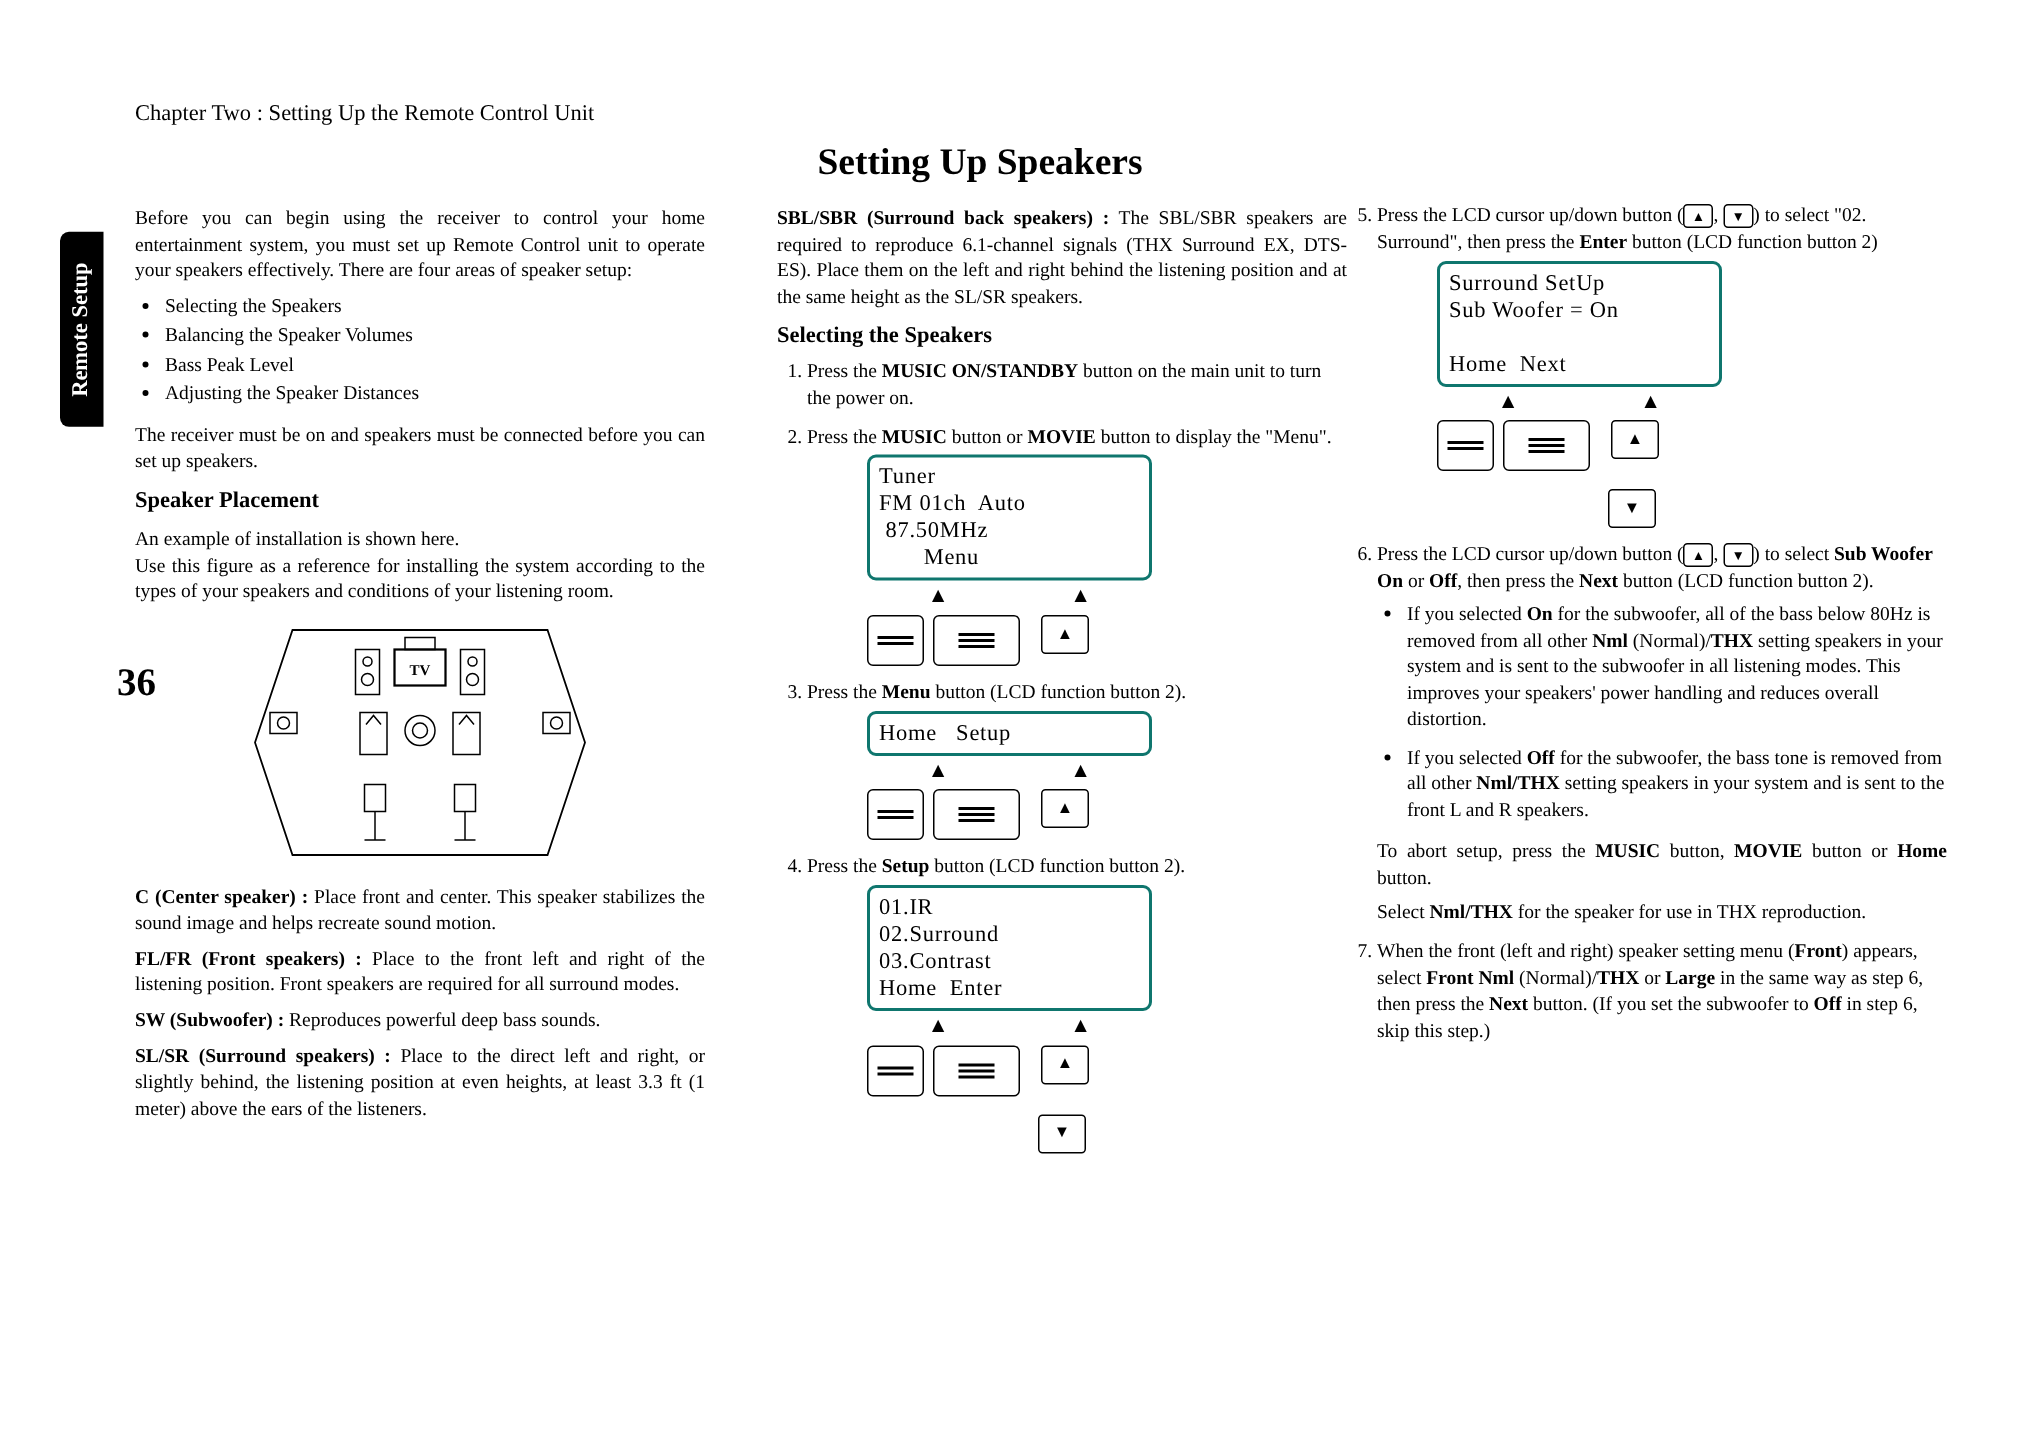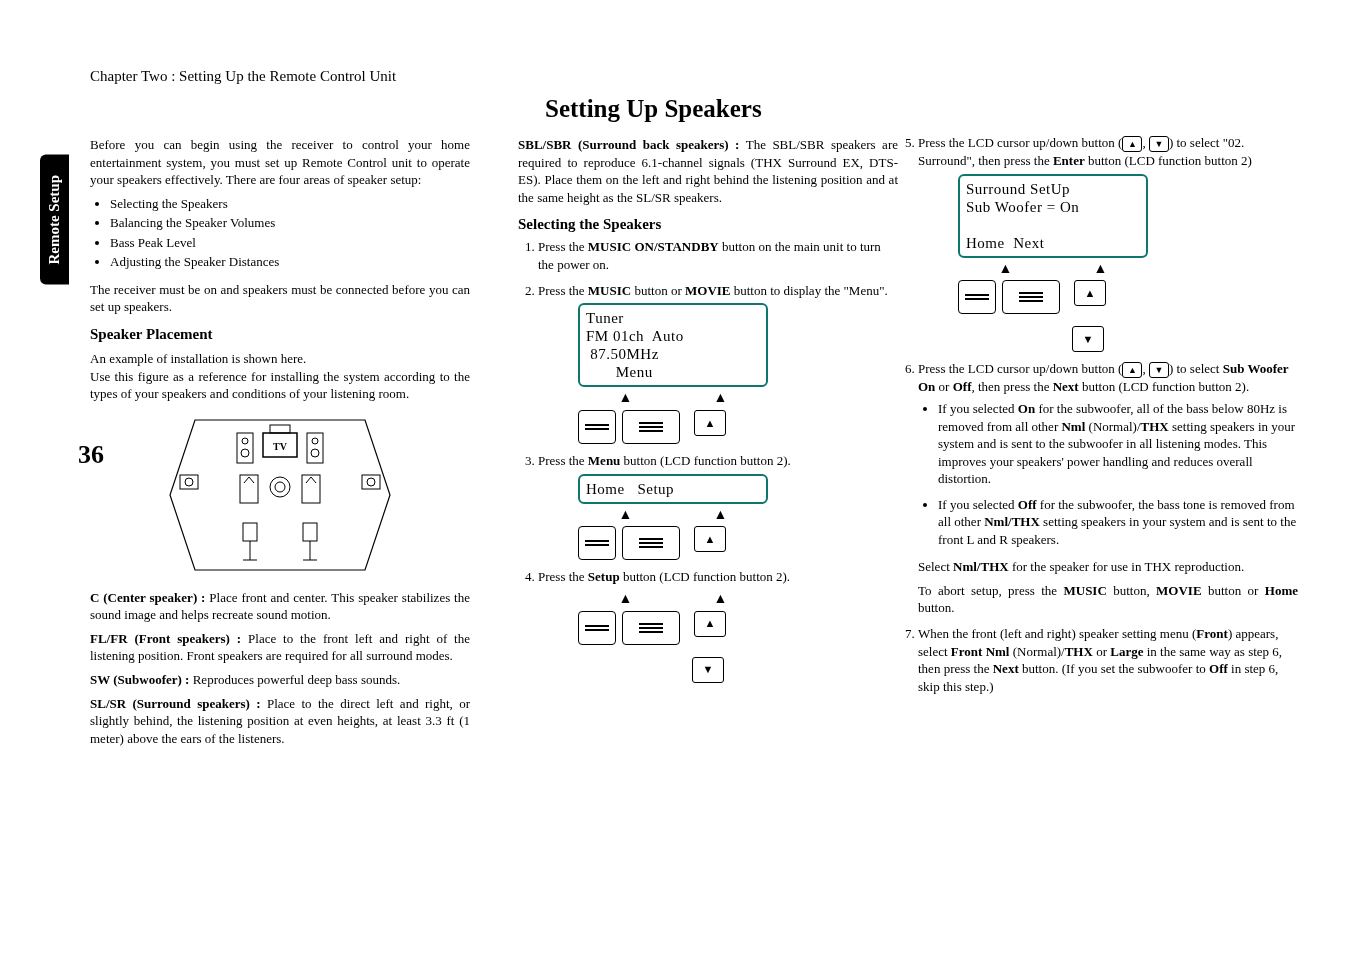--- a/index.html
+++ b/index.html
@@ -272,20 +272,24 @@
                 <div class="bar"></div>
                 <div class="bar"></div>
                 <div class="bar"></div>
               </div>
             <div class="arrow-btn">▲</div>
           </div>
         </div>
       </li>
       <li><span>Press the </span><span class="bold">Setup</span><span> button (LCD function button 2).</span>
         <div class="lcd-panel">
+          <div class="lcd-screen">01.IR
+02.Surround
+03.Contrast
+Home  Enter</div>
           <div class="lcd-arrows-row">
               <div class="up-ind">▲</div>
               <div class="up-ind">▲</div>
             </div>
           <div class="button-row">
             <div class="lcd-button narrow">
                 <div class="bar"></div>
                 <div class="bar"></div>
               </div>
             <div class="lcd-button wide">
@@ -326,19 +330,19 @@
             <div class="arrow-btn">▲</div>
           </div>
           <div class="orphan-arrow">▼</div>
         </div>
       </li>
       <li><span>Press the LCD cursor up/down button (</span><span class="inline-arrow-btn">▲</span>, <span class="inline-arrow-btn">▼</span><span>) to select </span><span class="bold">Sub Woofer On</span><span> or </span><span class="bold">Off</span><span>, then press the </span><span class="bold">Next</span><span> button (LCD function button 2).</span>
         <ul class="sub-bullets">
           <li><span>If you selected </span><span class="bold">On</span><span> for the subwoofer, all of the bass below 80Hz is removed from all other </span><span class="bold">Nml</span><span> (Normal)/</span><span class="bold">THX</span><span> setting speakers in your system and is sent to the subwoofer in all listening modes. This improves your speakers' power handling and reduces overall distortion.</span></li>
           <li><span>If you selected </span><span class="bold">Off</span><span> for the subwoofer, the bass tone is removed from all other </span><span class="bold">Nml/THX</span><span> setting speakers in your system and is sent to the front L and R speakers.</span></li>
         </ul>
+        <p class="sub-indent"><span>To abort setup, press the </span><span class="bold">MUSIC</span><span> button, </span><span class="bold">MOVIE</span><span> button or </span><span class="bold">Home</span><span> button.</span></p>
         <p class="sub-indent"><span>Select </span><span class="bold">Nml/THX</span><span> for the speaker for use in THX reproduction.</span></p>
-        <p class="sub-indent"><span>To abort setup, press the </span><span class="bold">MUSIC</span><span> button, </span><span class="bold">MOVIE</span><span> button or </span><span class="bold">Home</span><span> button.</span></p>
       </li>
       <li><span>When the front (left and right) speaker setting menu (</span><span class="bold">Front</span><span>) appears, select </span><span class="bold">Front Nml</span><span> (Normal)/</span><span class="bold">THX</span><span> or </span><span class="bold">Large</span><span> in the same way as step 6, then press the </span><span class="bold">Next</span><span> button. (If you set the subwoofer to </span><span class="bold">Off</span><span> in step 6, skip this step.)</span></li>
     </ol>
   </div>
 </div>
 
 </body></html>

